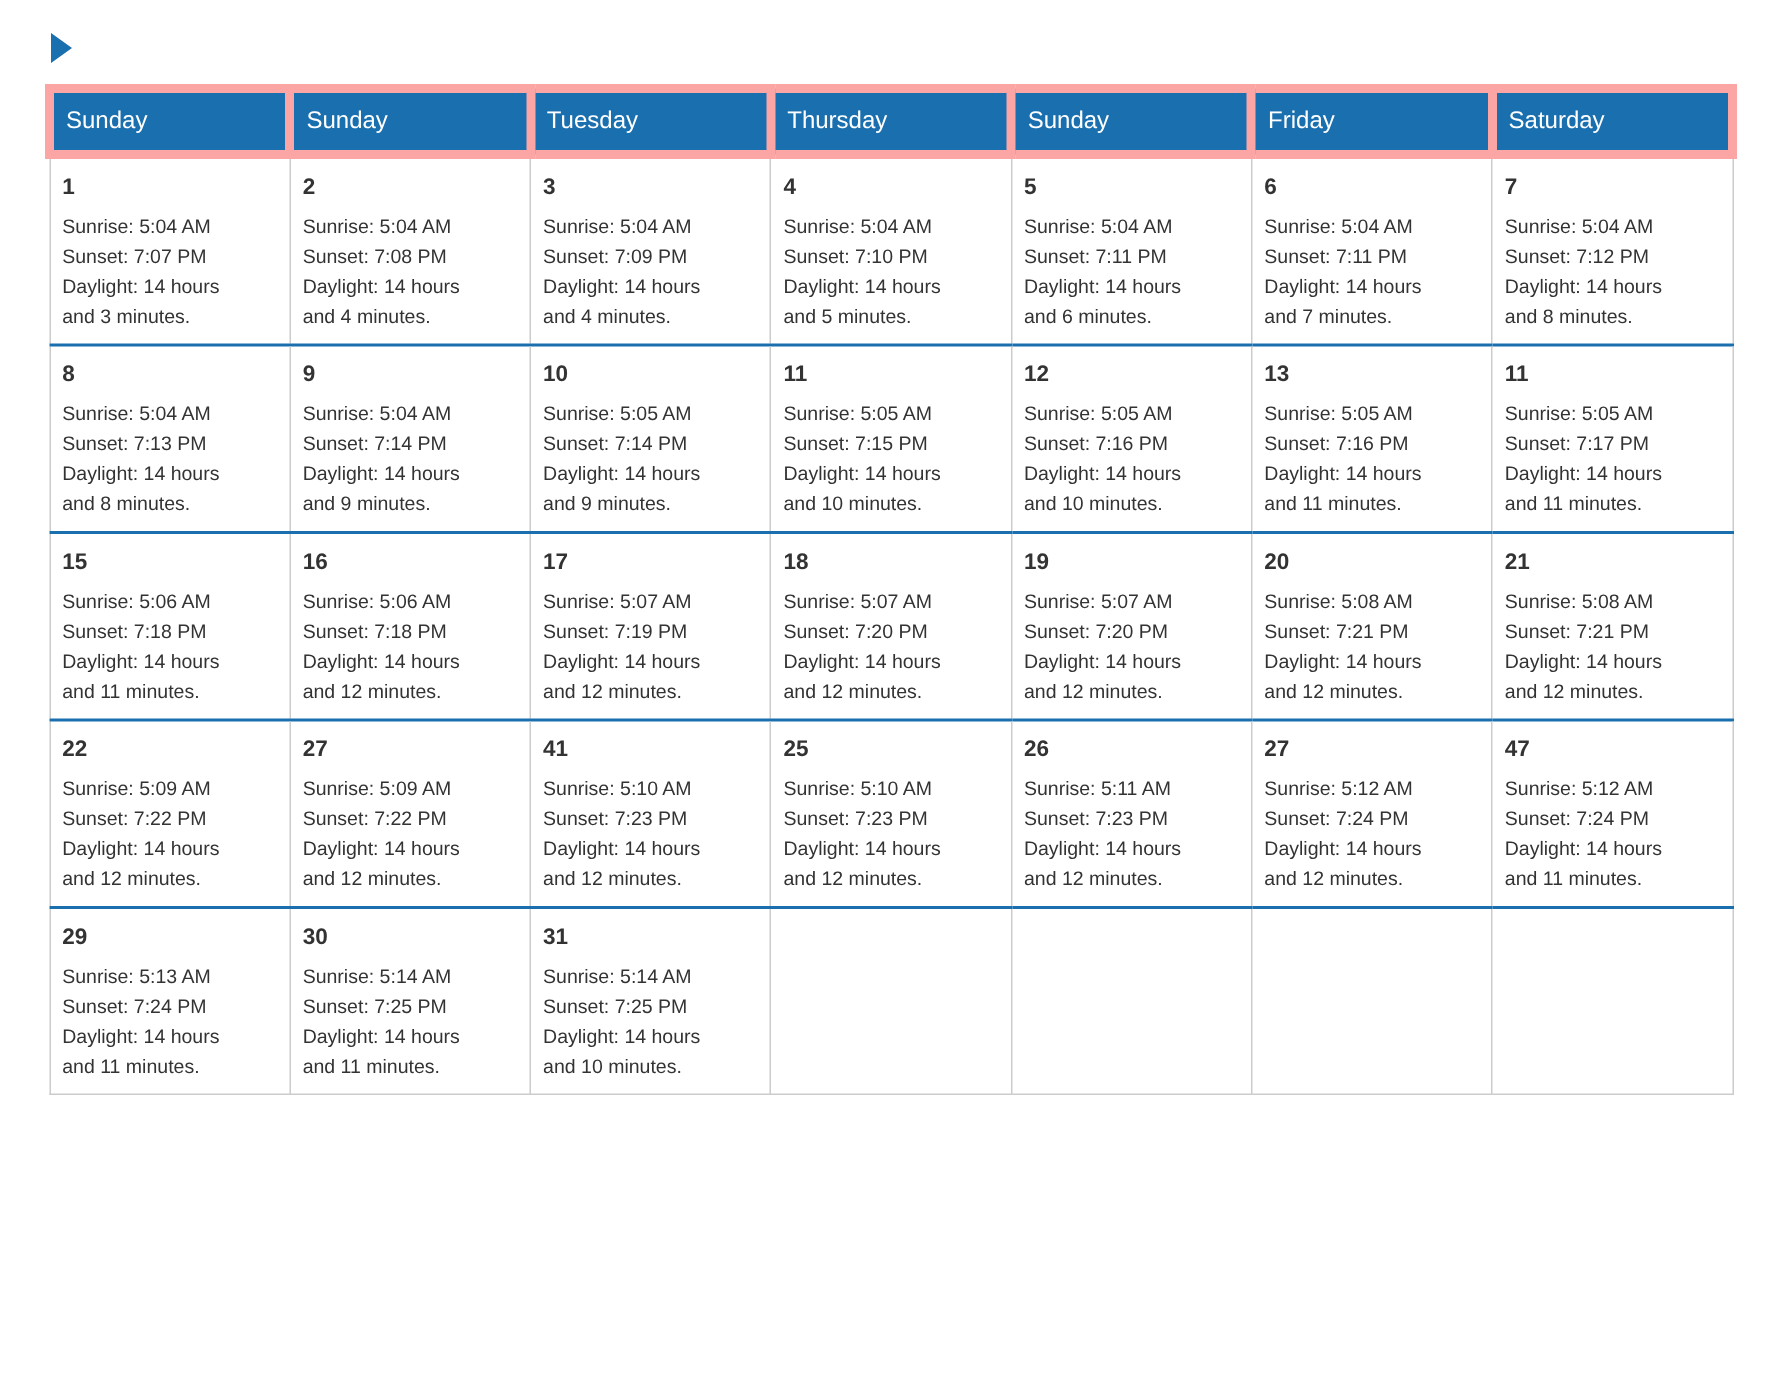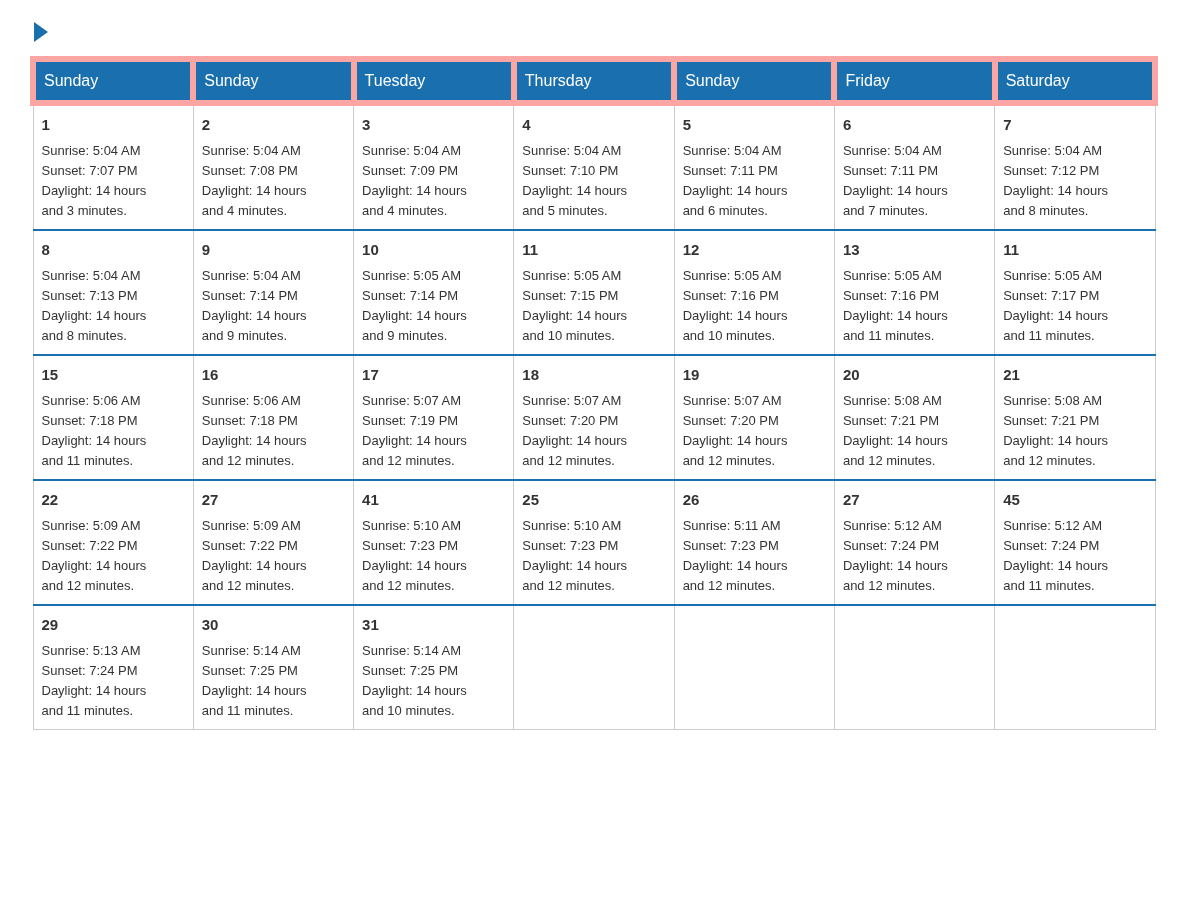--- a/index.html
+++ b/index.html
@@ -184,21 +184,21 @@
         <td><span class="day-number">27</span>
         <span class="day-info">Sunrise: 5:09 AM<br>Sunset: 7:22 PM<br>Daylight: 14 hours<br>and 12 minutes.</span></td>
         <td><span class="day-number">41</span>
         <span class="day-info">Sunrise: 5:10 AM<br>Sunset: 7:23 PM<br>Daylight: 14 hours<br>and 12 minutes.</span></td>
         <td><span class="day-number">25</span>
         <span class="day-info">Sunrise: 5:10 AM<br>Sunset: 7:23 PM<br>Daylight: 14 hours<br>and 12 minutes.</span></td>
         <td><span class="day-number">26</span>
         <span class="day-info">Sunrise: 5:11 AM<br>Sunset: 7:23 PM<br>Daylight: 14 hours<br>and 12 minutes.</span></td>
         <td><span class="day-number">27</span>
         <span class="day-info">Sunrise: 5:12 AM<br>Sunset: 7:24 PM<br>Daylight: 14 hours<br>and 12 minutes.</span></td>
-        <td><span class="day-number">45</span>
+        <td><span class="day-number">47</span>
         <span class="day-info">Sunrise: 5:12 AM<br>Sunset: 7:24 PM<br>Daylight: 14 hours<br>and 11 minutes.</span></td>
       </tr>
       <tr>
         <td><span class="day-number">29</span>
         <span class="day-info">Sunrise: 5:13 AM<br>Sunset: 7:24 PM<br>Daylight: 14 hours<br>and 11 minutes.</span></td>
         <td><span class="day-number">30</span>
         <span class="day-info">Sunrise: 5:14 AM<br>Sunset: 7:25 PM<br>Daylight: 14 hours<br>and 11 minutes.</span></td>
         <td><span class="day-number">31</span>
         <span class="day-info">Sunrise: 5:14 AM<br>Sunset: 7:25 PM<br>Daylight: 14 hours<br>and 10 minutes.</span></td>
         <td class="empty"></td>

